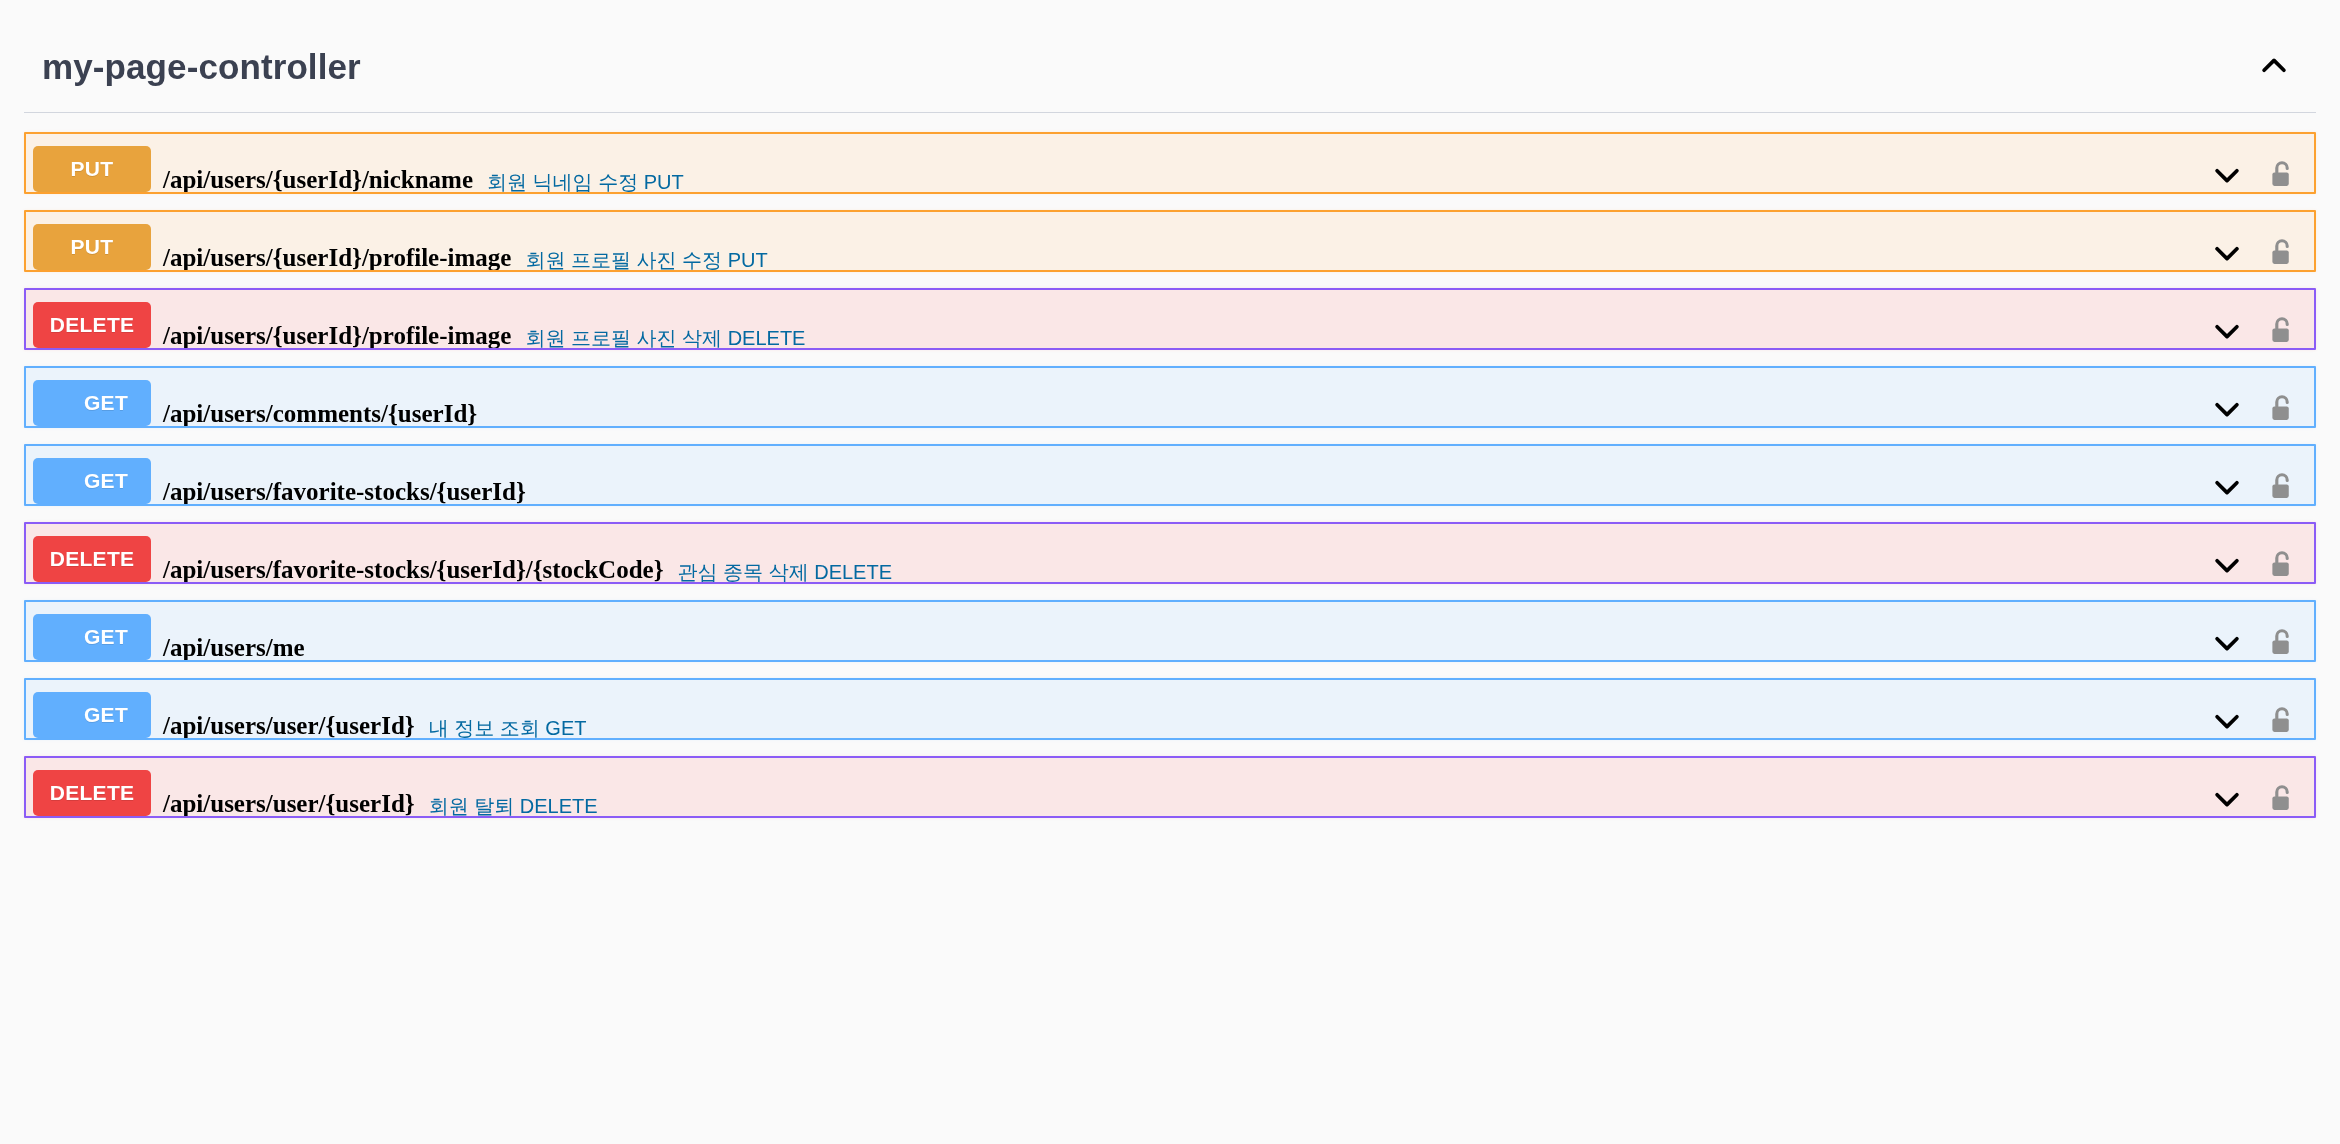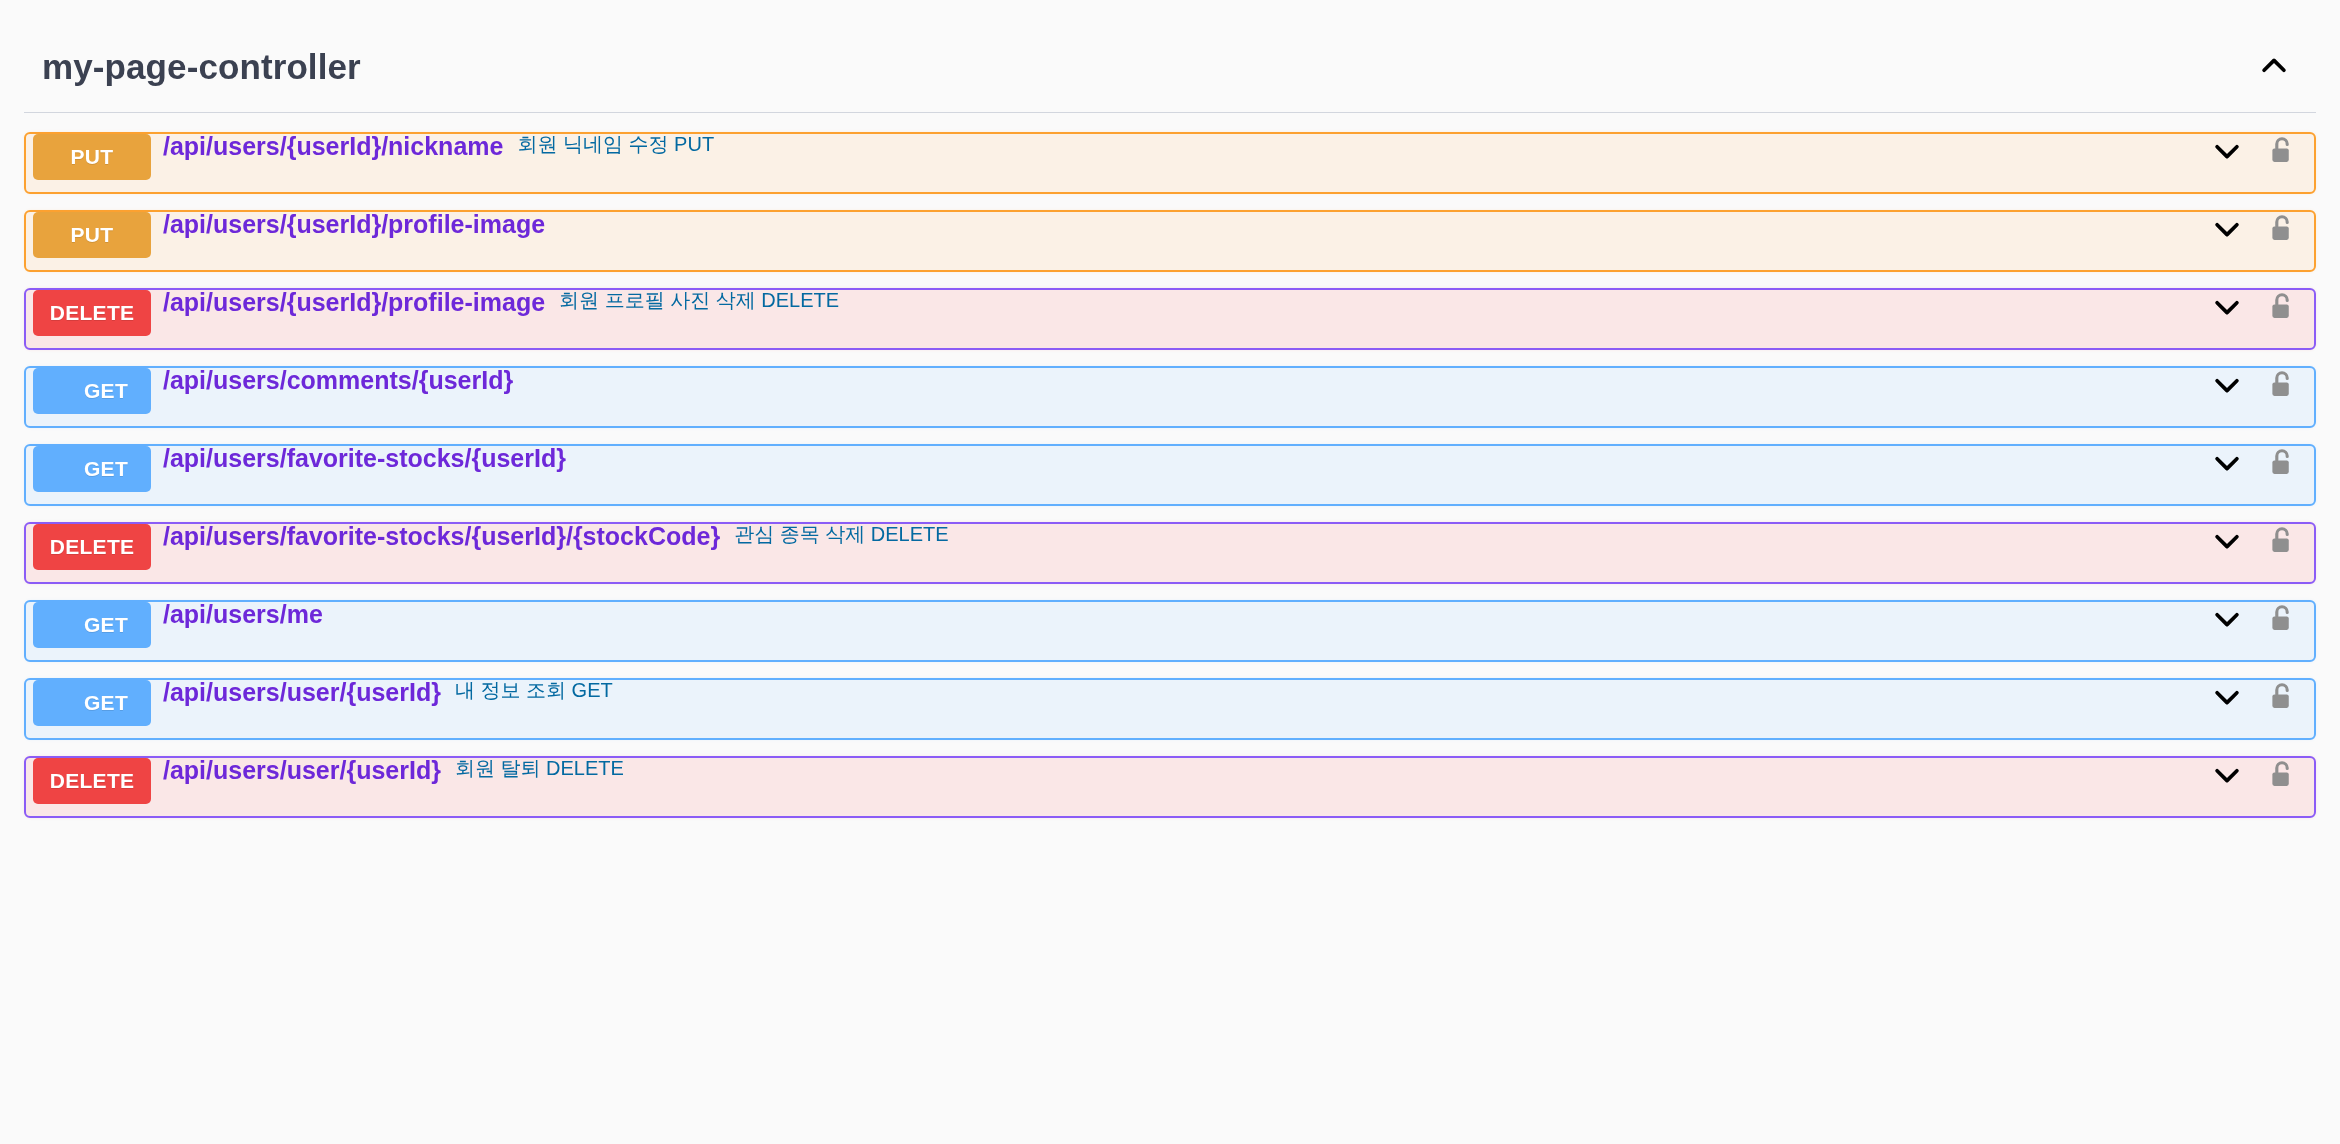--- a/index.html
+++ b/index.html
@@ -53,22 +53,22 @@
 
   
   .op-list {
     margin: 0;
     padding: 0;
     list-style: none;
   }
 
   .op-row {
     display: flex;
-    align-items: flex-start;
-    border-radius: 6px;
+    align-items: flex-end;
+    border-radius: 1px;
     margin: 0 0 16px 0;
     height: 62px;
     position: relative;
     cursor: pointer;
     overflow: hidden;
   }
   .op-row:first-child { margin-top: 19px; }
 
   
   .op-row.get {
@@ -101,24 +101,24 @@
     font-size: 21px;
     font-weight: 700;
     letter-spacing: 0.3px;
     text-shadow: 0 1px 0 rgba(0,0,0,0.10);
   }
   .op-row.get    .op-method { background: #61affe; padding-left: 28px; }
   .op-row.put    .op-method { background: #e8a33d; }
   .op-row.delete .op-method { background: #ef4444; }
 
   .op-path {
-    font-family: Liberation Sans, sans-serif;
+    font-family: Liberation Serif, serif;
     font-size: 25px;
     font-weight: 700;
-    color: #6d28d9;
+    color: #000000;
     white-space: nowrap;
     line-height: 1;
     padding-right: 0;
   }
 
   .op-summary {
     font-family: "Liberation Sans", sans-serif;
     font-size: 20px;
     font-weight: 400;
     color: #0369a1;
@@ -186,20 +186,21 @@
               <svg width="26" height="32" viewBox="0 0 20 24" aria-hidden="true">
                 <path d="M6 10 V6.6 a4 4 0 0 1 8 0 V7" fill="none" stroke="#8f8f8f" stroke-width="2.4" stroke-linecap="round"></path>
                 <rect x="2.6" y="10" width="12.6" height="10.4" rx="1.6" fill="#8f8f8f"></rect>
               </svg>
             </span>
           </span>
         </li>
         <li class="op-row put">
           <span class="op-method">PUT</span>
           <span class="op-path">/api/users/{userId}/profile-image</span>
+          <span class="op-summary">회원 프로필 사진 수정 PUT</span>
           <span class="op-right">
             <span class="op-chevron">
               <svg width="34" height="34" viewBox="0 0 24 24" fill="none" stroke="#000000" stroke-width="2.6" stroke-linecap="round" stroke-linejoin="round" aria-hidden="true">
                 <polyline points="5 9 12 16 19 9"></polyline>
               </svg>
             </span>
             <span class="op-lock">
               <svg width="26" height="32" viewBox="0 0 20 24" aria-hidden="true">
                 <path d="M6 10 V6.6 a4 4 0 0 1 8 0 V7" fill="none" stroke="#8f8f8f" stroke-width="2.4" stroke-linecap="round"></path>
                 <rect x="2.6" y="10" width="12.6" height="10.4" rx="1.6" fill="#8f8f8f"></rect>

